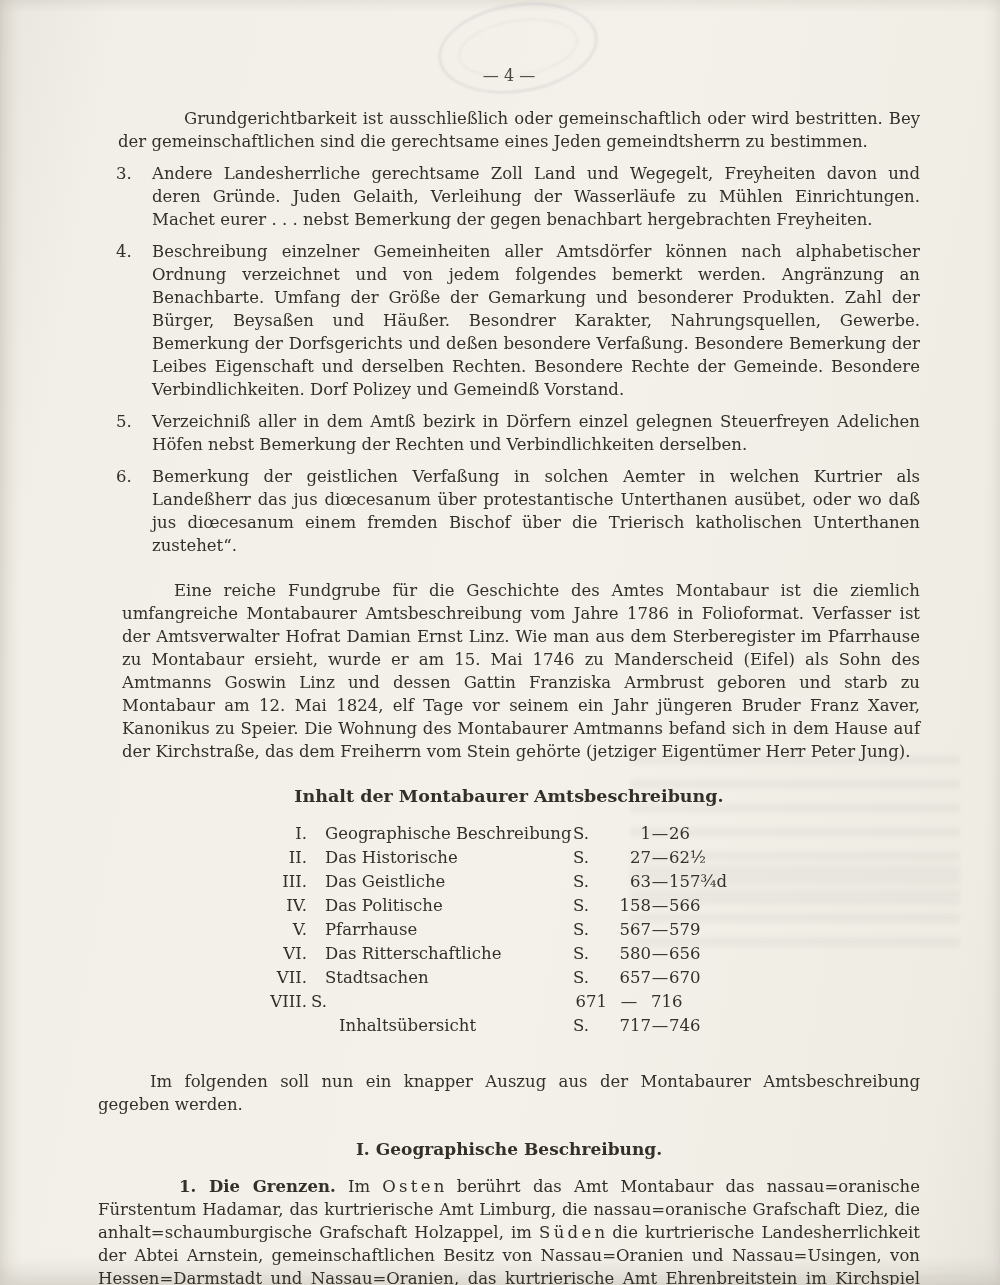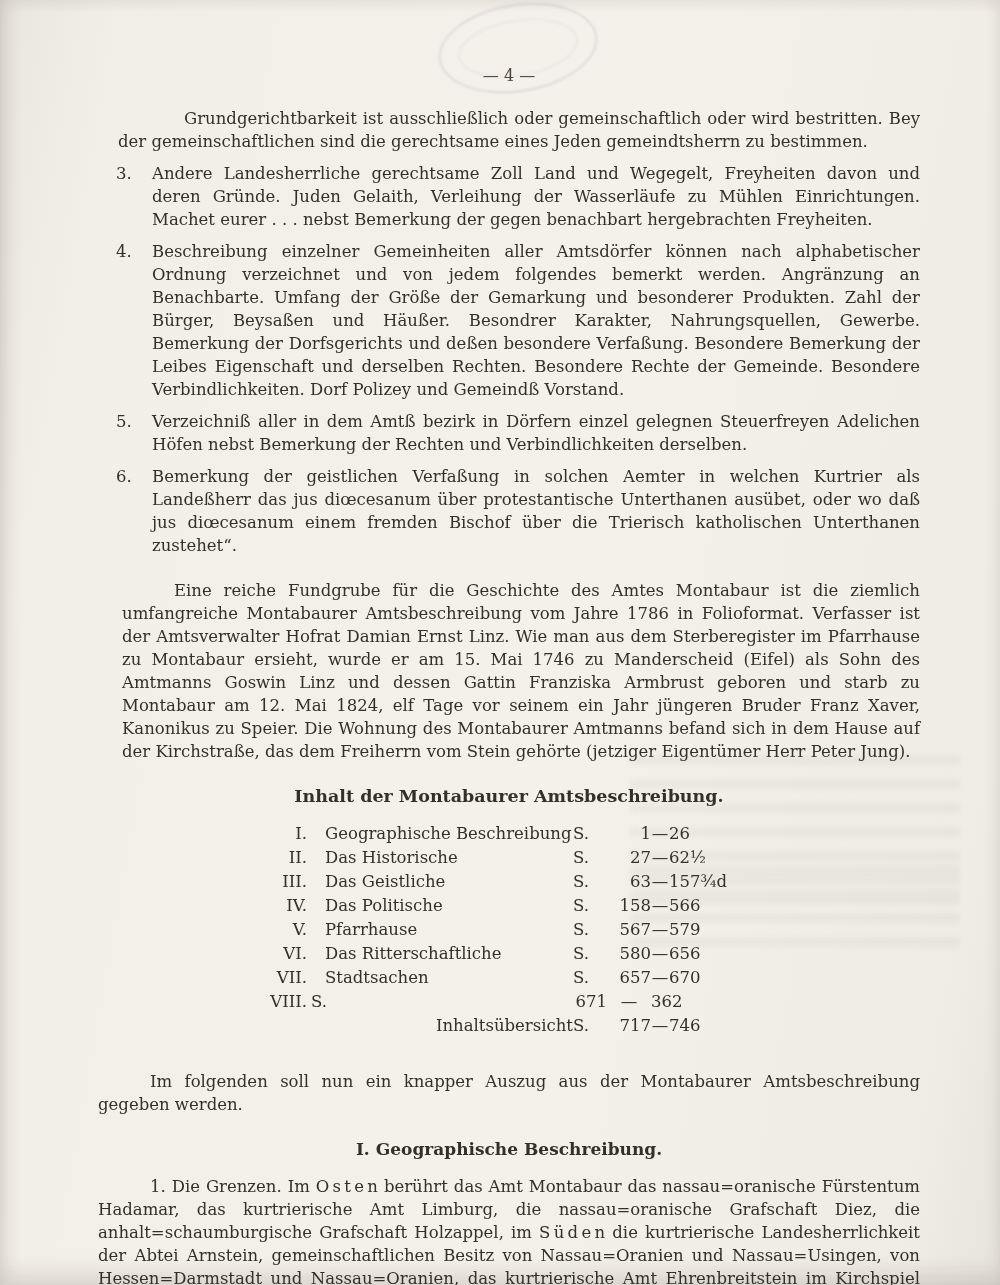--- a/index.html
+++ b/index.html
@@ -70,32 +70,32 @@
   .toc-title {
     text-align: center;
     font-weight: bold;
     font-size: 17.5px;
     margin: 0 0 14px 0;
   }
   .toc-table { width: 500px; margin: 0 auto; }
   .toc-row { display: grid; grid-template-columns: 52px 262px 34px 44px 18px 86px; line-height: 24px; }
   .c-num  { text-align: right; padding-right: 4px; }
   .c-label{ padding-left: 14px; }
-  .c-label.indent { padding-left: 28px; text-align: right; }
+  .c-label.indent { padding-left: 28px; }
   .c-from { text-align: right; }
   .c-dash { text-align: center; }
   .transition-para { margin-top: 32px; text-indent: 52px; }
   .section-heading {
     text-align: center;
     font-weight: bold;
     font-size: 17px;
     margin: 22px 0 14px 0;
   }
   .final-para { text-indent: 52px; }
-  .lead { font-weight: normal; }
+  .lead { font-weight: bold; margin-left: 29px; }
 </style>
 </head>
 <body>
 
 <div class="page">
 
   <div class="stamp"></div>
   <div class="bleed b1"></div>
   <div class="bleed b2"></div>
 
@@ -189,21 +189,21 @@
         <span class="c-from">657</span>
         <span class="c-dash">—</span>
         <span class="c-to">670</span>
       </div>
 
       <div class="toc-row">
         <span class="c-num">VIII.</span>
         <span class="c-s">S.</span>
         <span class="c-from">671</span>
         <span class="c-dash">—</span>
-        <span class="c-to">362</span>
+        <span class="c-to">716</span>
       </div>
 
       <div class="toc-row">
         <span class="c-num"></span>
         <span class="c-label indent">Inhaltsübersicht</span>
         <span class="c-s">S.</span>
         <span class="c-from">717</span>
         <span class="c-dash">—</span>
         <span class="c-to">746</span>
       </div>

